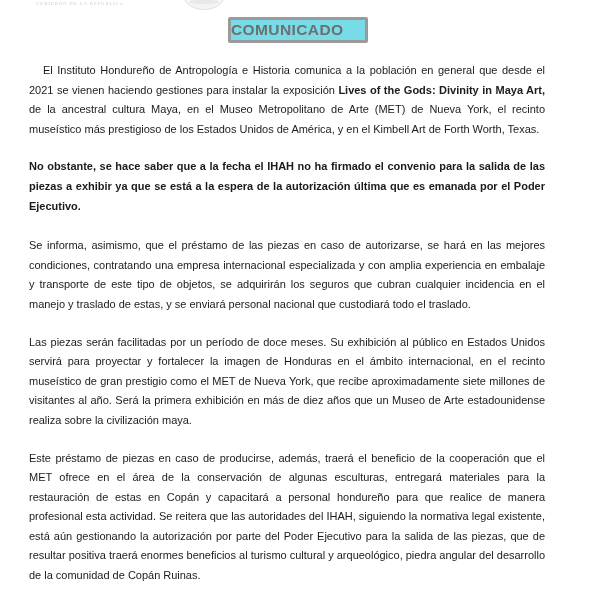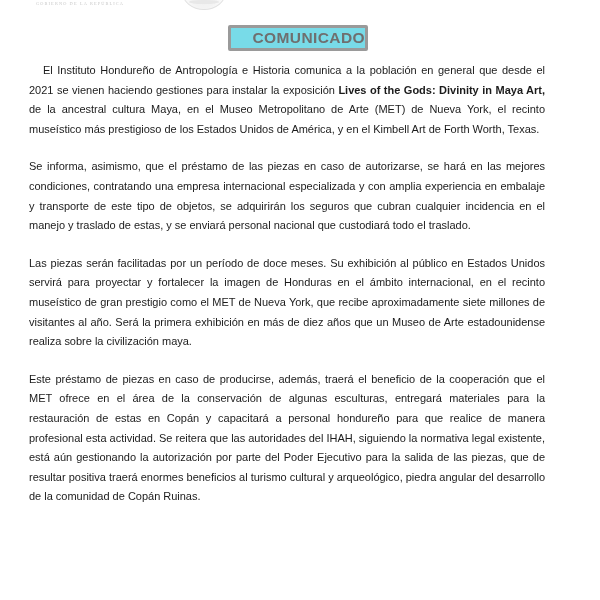--- a/index.html
+++ b/index.html
@@ -56,30 +56,30 @@
   }
 
   
   .badge-row {
     position: relative;
     height: 40px;
   }
   .badge {
     position: absolute;
     left: 228px;
-    top: 11px;
+    top: 3px;
     width: 140px;
     height: 26px;
     box-sizing: border-box;
     background: #78dbe8;
     border: 3px solid #9a9a9a;
     border-radius: 2px;
     display: flex;
     align-items: center;
-    justify-content: flex-end;
+    justify-content: flex-start;
   }
   .badge-label {
     font-size: 15.5px;
     font-weight: 700;
     letter-spacing: .4px;
     color: #6f6f6f;
     font-family: "Liberation Sans", sans-serif;
   }
 
   
@@ -113,16 +113,17 @@
 </div>
 
 <div class="badge-row">
   <div class="badge">
     <span class="badge-label">COMUNICADO</span>
   </div>
 </div>
 
 <div class="doc-body" id="doc-body">
     <p class="para para-first"><span>El Instituto Hondureño de Antropología e Historia comunica a la población en general que desde el 2021 se vienen haciendo gestiones para instalar la exposición </span><b>Lives of the Gods: Divinity in Maya Art,</b><span> de la ancestral cultura Maya, en el Museo Metropolitano de Arte (MET) de Nueva York, el recinto museístico más prestigioso de los Estados Unidos de América, y en el Kimbell Art de Forth Worth, Texas.</span></p>
+    <p class="para para-bold"><b>No obstante, se hace saber que a la fecha el IHAH no ha firmado el convenio para la salida de las piezas a exhibir ya que se está a la espera de la autorización última que es emanada por el Poder Ejecutivo.</b></p>
     <p class="para"><span>Se informa, asimismo, que el préstamo de las piezas en caso de autorizarse, se hará en las mejores condiciones, contratando una empresa internacional especializada y con amplia experiencia en embalaje y transporte de este tipo de objetos, se adquirirán los seguros que cubran cualquier incidencia en el manejo y traslado de estas, y se enviará personal nacional que custodiará todo el traslado.</span></p>
     <p class="para"><span>Las piezas serán facilitadas por un período de doce meses. Su exhibición al público en Estados Unidos servirá para proyectar y fortalecer la imagen de Honduras en el ámbito internacional, en el recinto museístico de gran prestigio como el MET de Nueva York, que recibe aproximadamente siete millones de visitantes al año. Será la primera exhibición en más de diez años que un Museo de Arte estadounidense realiza sobre la civilización maya.</span></p>
     <p class="para"><span>Este préstamo de piezas en caso de producirse, además, traerá el beneficio de la cooperación que el MET ofrece en el área de la conservación de algunas esculturas, entregará materiales para la restauración de estas en Copán y capacitará a personal hondureño para que realice de manera profesional esta actividad. Se reitera que las autoridades del IHAH, siguiendo la normativa legal existente, está aún gestionando la autorización por parte del Poder Ejecutivo para la salida de las piezas, que de resultar positiva traerá enormes beneficios al turismo cultural y arqueológico, piedra angular del desarrollo de la comunidad de Copán Ruinas.</span></p>
   </div>
 
 </body></html>

